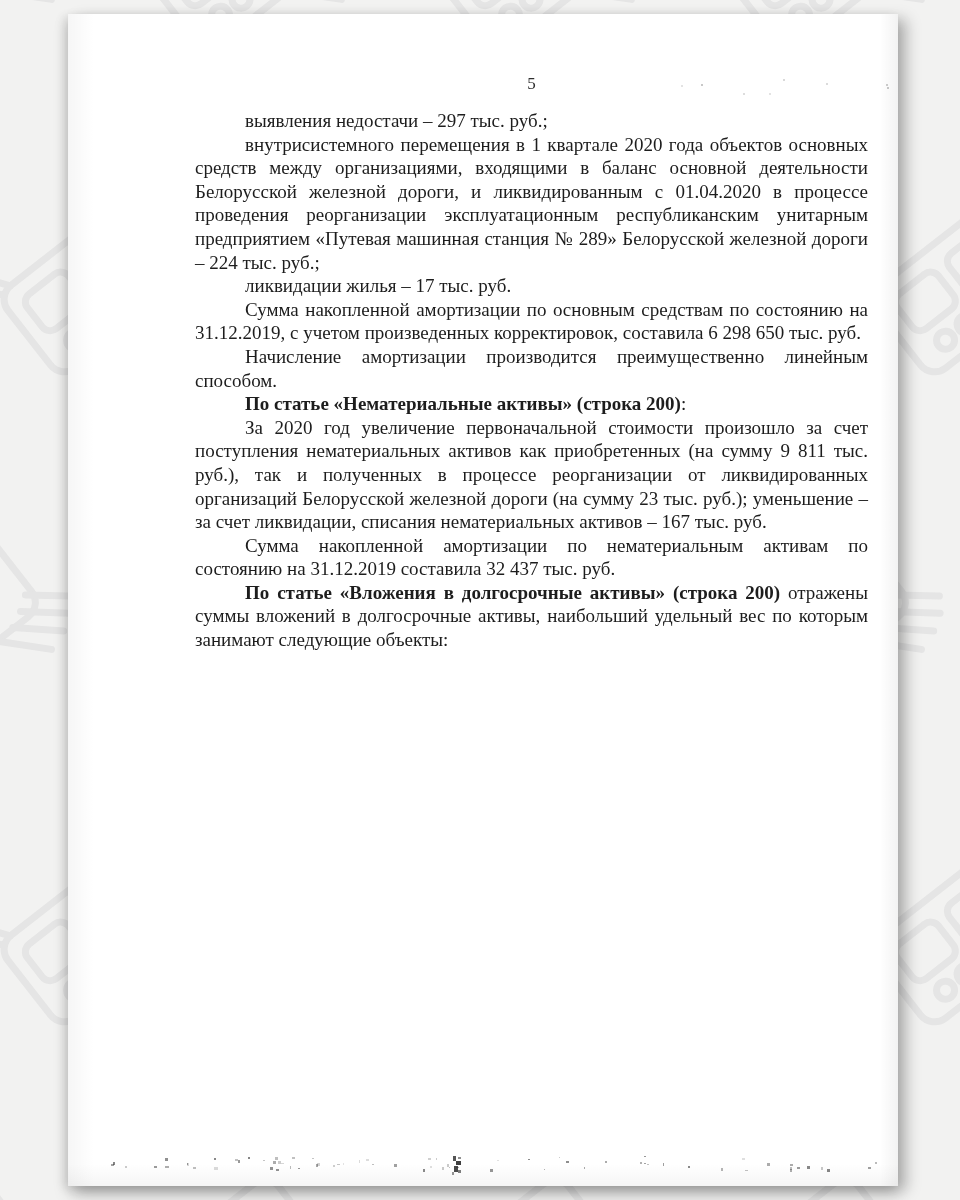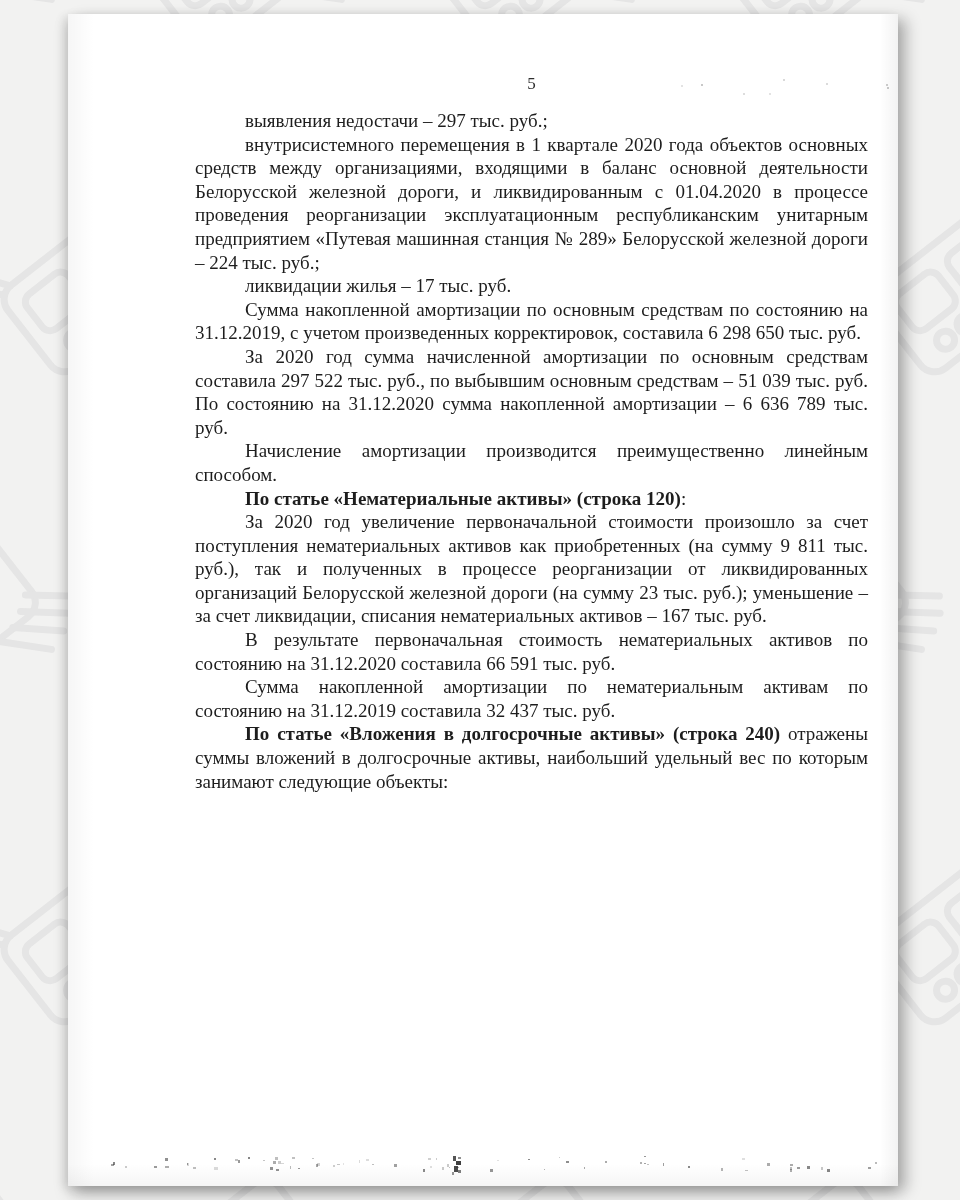--- a/index.html
+++ b/index.html
@@ -409,27 +409,25 @@
         </svg></div>
     </div>
 
   <div class="page">
     <div class="page-number">5</div>
     <div class="doc-body">
         <p>выявления недостачи – 297 тыс. руб.;</p>
         <p>внутрисистемного перемещения в 1 квартале 2020 года объектов основных средств между организациями, входящими в баланс основной деятельности Белорусской железной дороги, и ликвидированным с 01.04.2020 в процессе проведения реорганизации эксплуатационным республиканским унитарным предприятием «Путевая машинная станция №&nbsp;289» Белорусской железной дороги – 224 тыс. руб.;</p>
         <p>ликвидации жилья – 17 тыс. руб.</p>
         <p>Сумма накопленной амортизации по основным средствам по состоянию на 31.12.2019, с учетом произведенных корректировок, составила 6&nbsp;298&nbsp;650 тыс. руб.</p>
-        <p>За 2020 год сумма начисленной амортизации по основным средствам составила 297 522 тыс. руб., по выбывшим основным средствам – 51&nbsp;039 тыс. руб. По состоянию на 31.12.2020 сумма накопленной амортизации – 6&nbsp;636&nbsp;789 тыс. руб.</p>
         <p>Начисление амортизации производится преимущественно линейным способом.</p>
-        <p><b>По статье «Нематериальные активы» (строка 120)</b>:</p>
+        <p><b>По статье «Нематериальные активы» (строка 200)</b>:</p>
         <p>За 2020 год увеличение первоначальной стоимости произошло за счет поступления нематериальных активов как приобретенных (на сумму 9 811 тыс. руб.), так и полученных в процессе реорганизации от ликвидированных организаций Белорусской железной дороги (на сумму 23 тыс. руб.); уменьшение – за счет ликвидации, списания нематериальных активов – 167 тыс. руб.</p>
-        <p>В результате первоначальная стоимость нематериальных активов по состоянию на 31.12.2020 составила 66&nbsp;591 тыс. руб.</p>
         <p>Сумма накопленной амортизации по нематериальным активам по состоянию на 31.12.2019 составила 32&nbsp;437 тыс. руб.</p>
-        <p><b>По статье «Вложения в долгосрочные активы» (строка 240)</b> отражены суммы вложений в долгосрочные активы, наибольший удельный вес по которым занимают следующие объекты:</p>
+        <p><b>По статье «Вложения в долгосрочные активы» (строка 200)</b> отражены суммы вложений в долгосрочные активы, наибольший удельный вес по которым занимают следующие объекты:</p>
       </div>
     <div class="noise">
         <div class="speck" style="left: 224.353px; top: 1143.23px; width: 2.4432px; height: 1.44511px; opacity: 0.29;"></div>
         <div class="speck" style="left: 45.2745px; top: 1148.26px; width: 1.29615px; height: 2.74763px; opacity: 0.57;"></div>
         <div class="speck" style="left: 699.03px; top: 1149px; width: 2.605px; height: 2.72291px; opacity: 0.39;"></div>
         <div class="speck" style="left: 96.6926px; top: 1143.96px; width: 3.37522px; height: 2.84911px; opacity: 0.52;"></div>
         <div class="speck" style="left: 459.902px; top: 1144.53px; width: 2.37521px; height: 1.51793px; opacity: 0.54;"></div>
         <div class="speck" style="left: 673.986px; top: 1144.17px; width: 3.07349px; height: 1.93384px; opacity: 0.15;"></div>
         <div class="speck" style="left: 42.7396px; top: 1149.52px; width: 3.0749px; height: 2.69066px; opacity: 0.43;"></div>
         <div class="speck" style="left: 325.799px; top: 1150.2px; width: 2.74099px; height: 2.42273px; opacity: 0.44;"></div>

